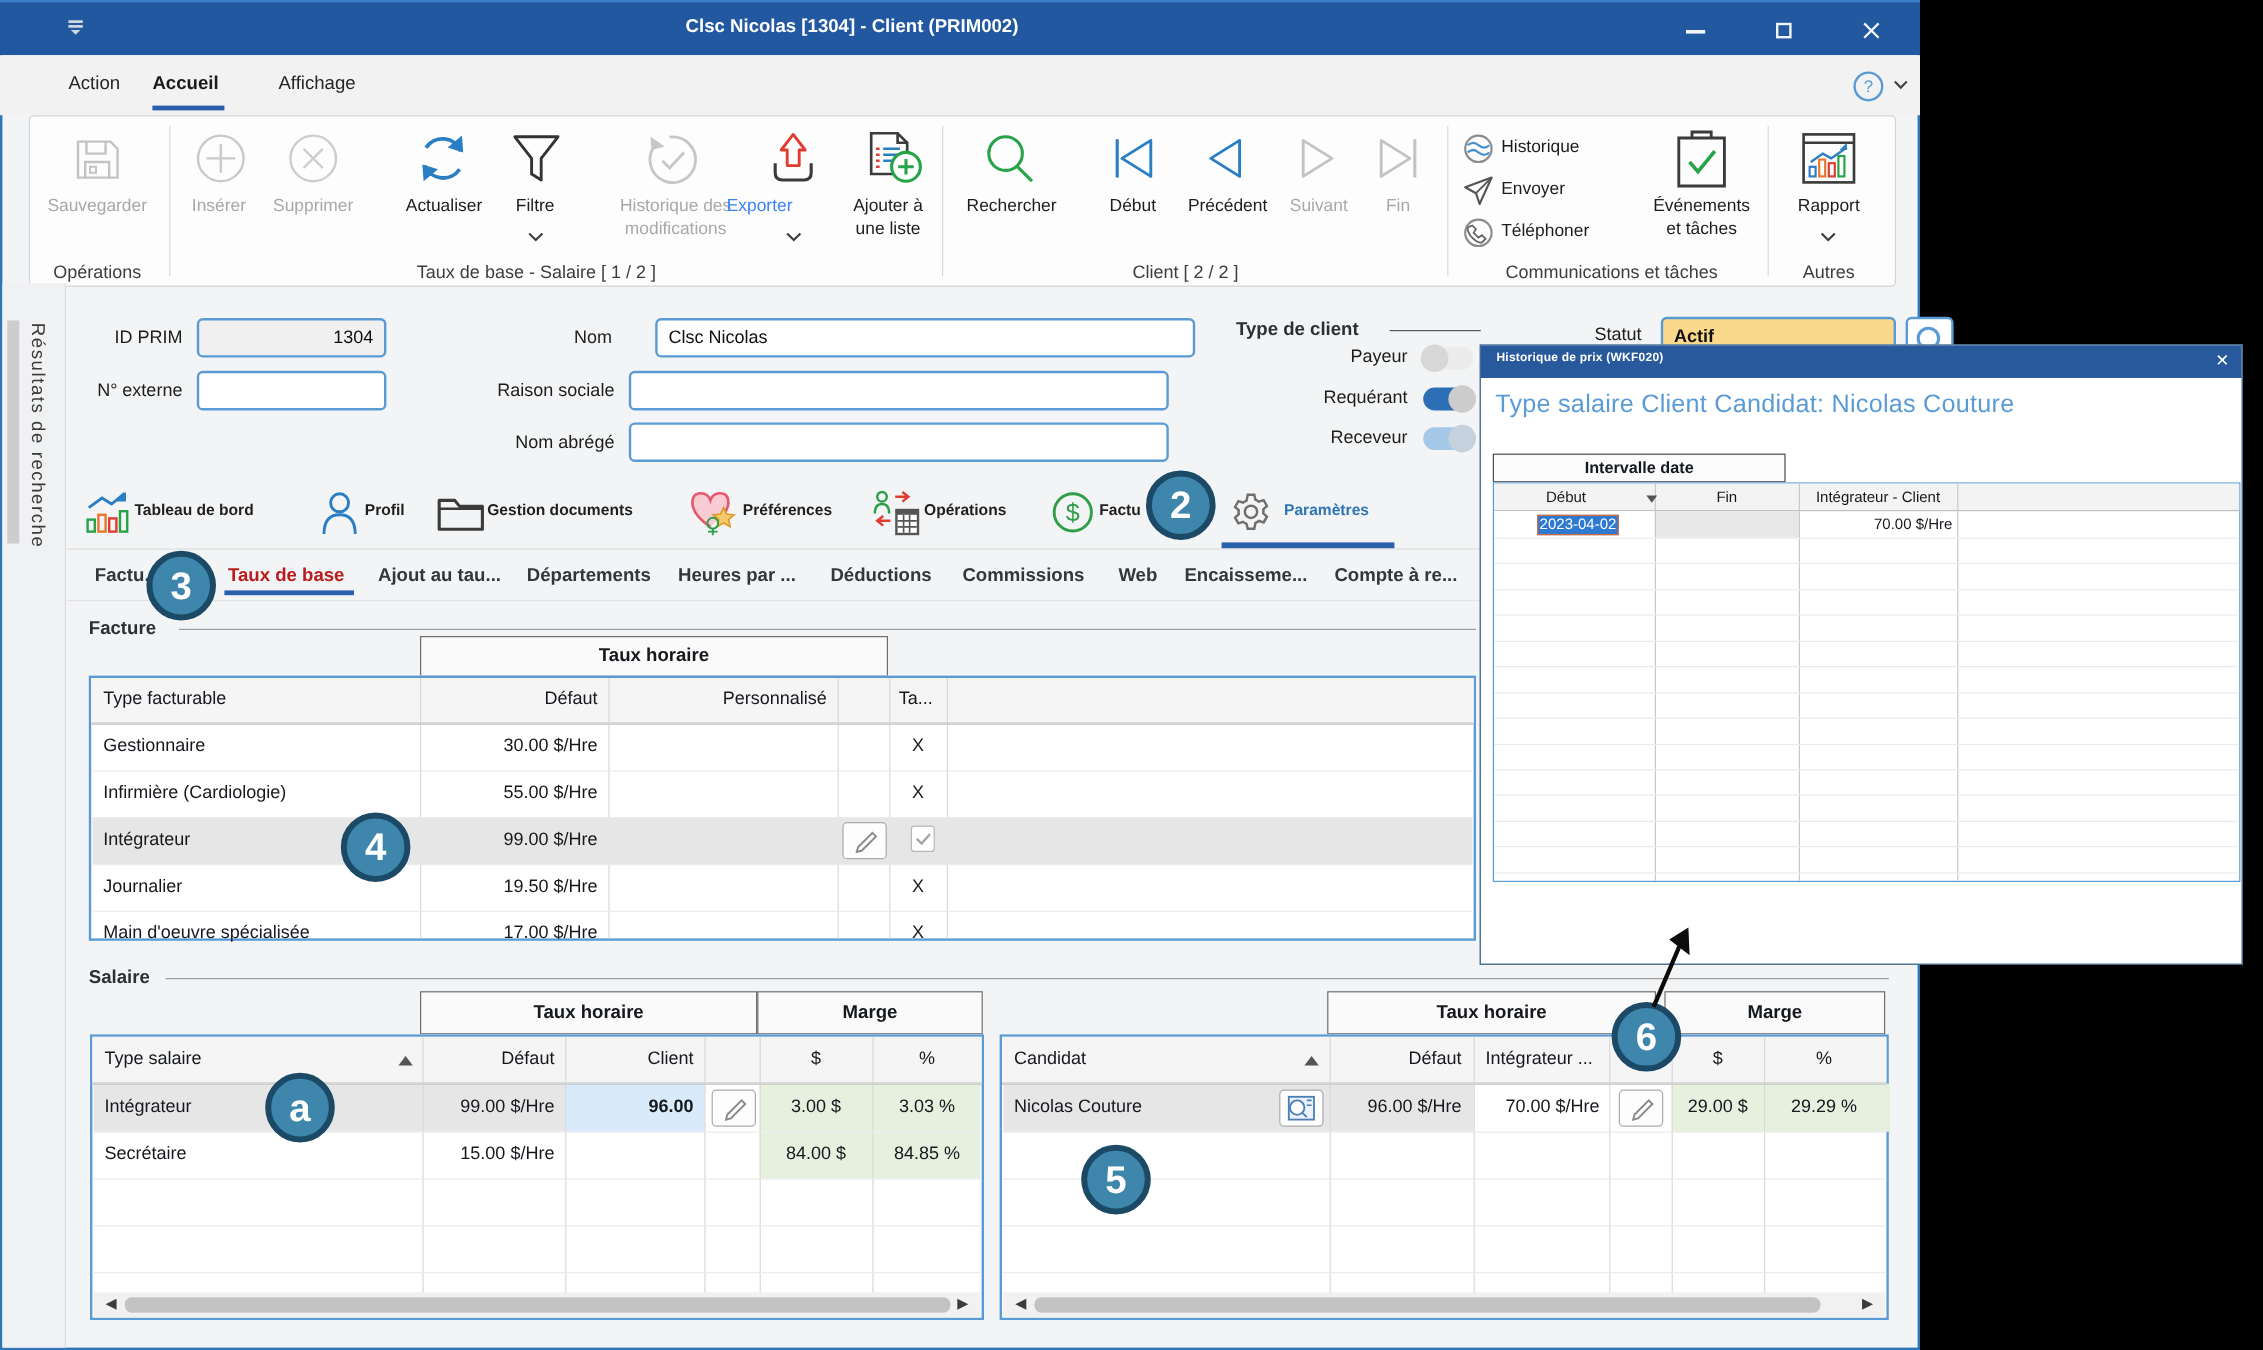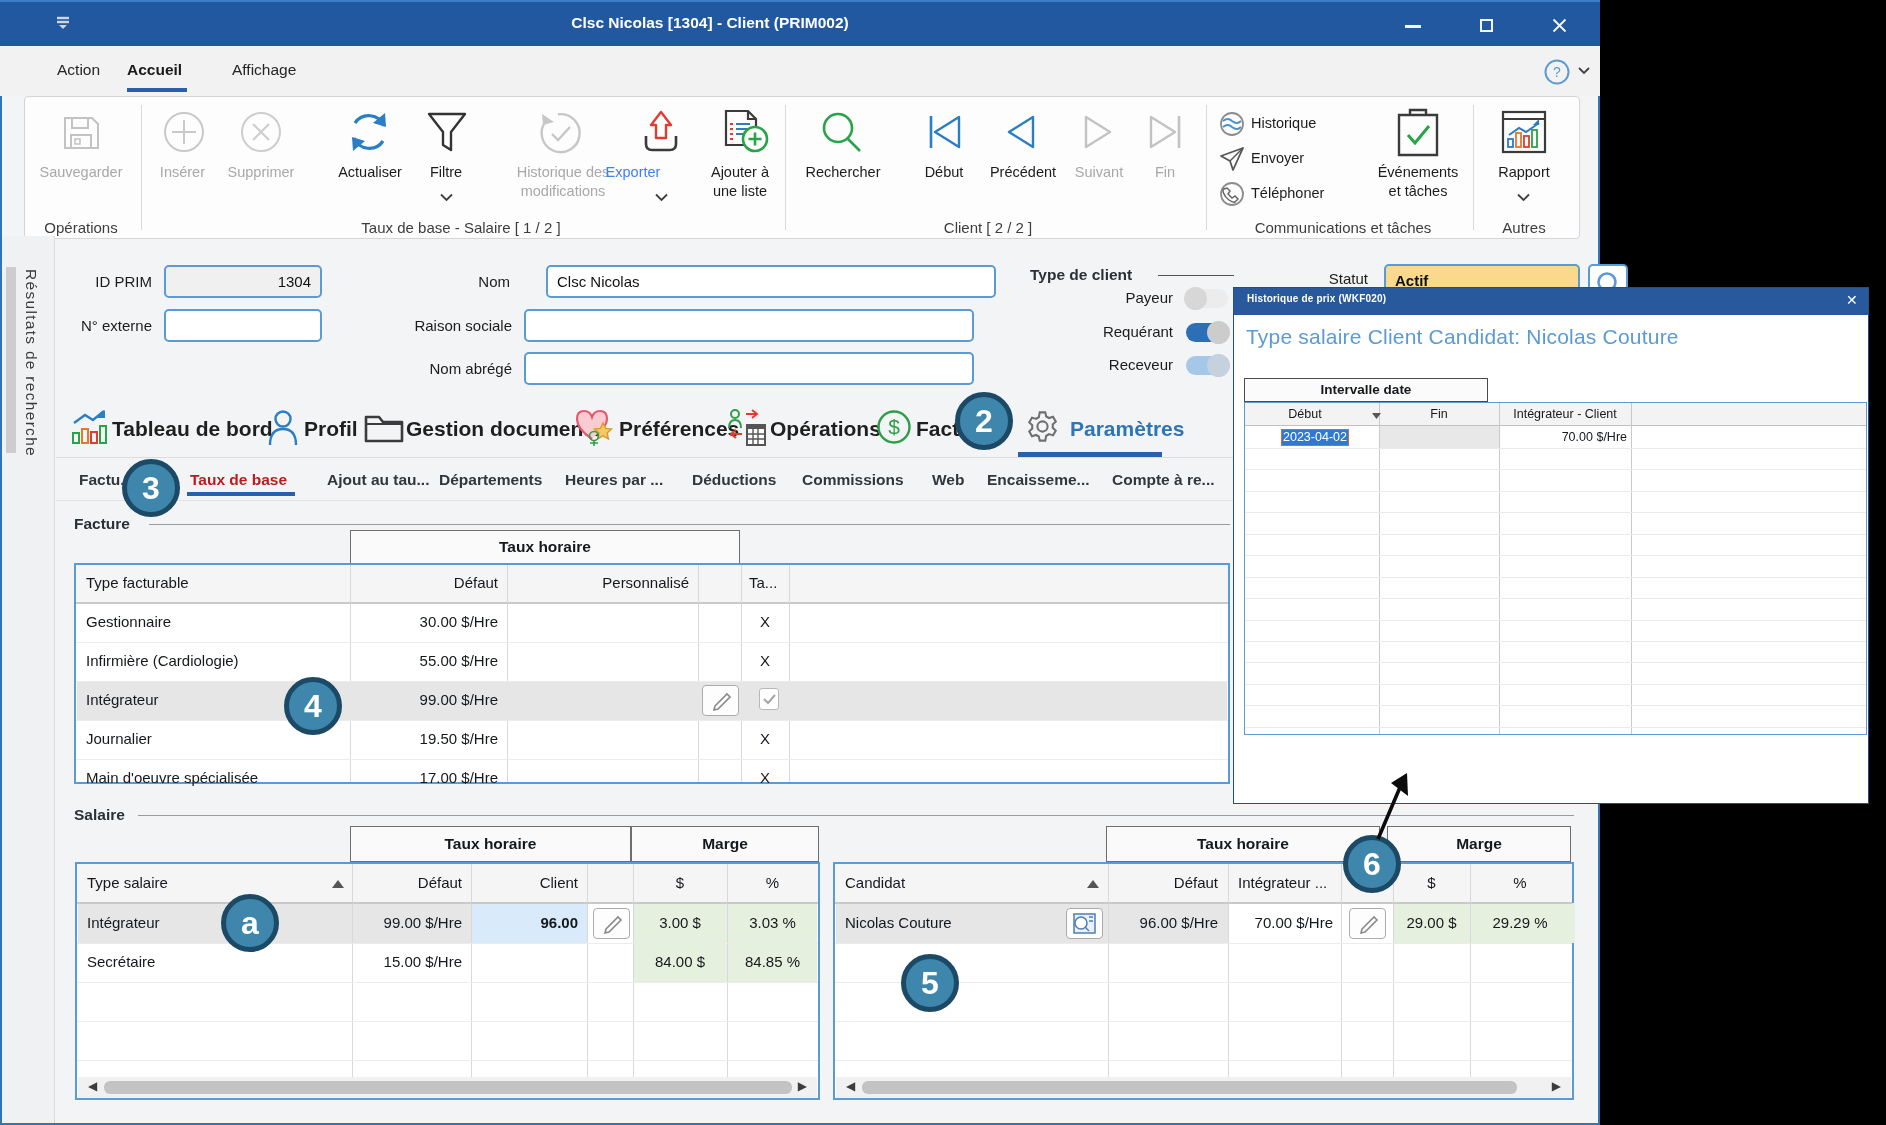--- a/index.html
+++ b/index.html
@@ -29,21 +29,21 @@
   #sbar .vtext { position:absolute; left:20px; top:33px; writing-mode:vertical-rl; font-size:15.5px; color:#3a3a3a; letter-spacing:1.3px; }
   
   .flabel { position:absolute; font-size:15px; color:#1c1c1c; text-align:right; white-space:nowrap; }
   .fbox { position:absolute; height:33px; background:#fff; border:2px solid #5b9bd5; border-radius:5px;
     font-size:15px; color:#111; line-height:29px; padding:0 9px; }
   .blab { font-weight:bold; color:#2b3036; font-size:15.5px; }
   
   .tog { position:absolute; width:42px; height:19px; border-radius:10px; }
   .tog .knob { position:absolute; top:-2px; width:23px; height:23px; border-radius:50%; }
   
-  .tabt { position:absolute; top:417px; font-size:21px; font-weight:bold; color:#1f1f1f; white-space:nowrap; }
+  .tabt { position:absolute; top:417px; font-size:13px; font-weight:bold; color:#1f1f1f; white-space:nowrap; }
   .subt { position:absolute; top:471px; font-size:15.5px; font-weight:bold; color:#31373d; white-space:nowrap; }
   
   .gline { position:absolute; height:1px; background:#9b9b9b; }
   .hdrbox { position:absolute; border:1px solid #6e6e6e; background:#fafafa; text-align:center;
     font-weight:bold; font-size:15.5px; color:#15181c; }
   
   .tbl { position:absolute; background:#fff; border:2px solid #5b9bd5; }
   .vline { position:absolute; width:1px; background:#d9d9d9; top:0; }
   .hline { position:absolute; height:1px; background:#ececec; left:0; }
   .cell { position:absolute; font-size:15px; color:#15181c; white-space:nowrap; }
@@ -162,21 +162,21 @@
       <g stroke="#e03c31" stroke-width="2.2">
           <path d="M11 16 h3 M11 21 h3 M11 26 h3 M11 31 h3"></path>
         </g>
       <g stroke="#2a7ec4" stroke-width="2.2">
           <path d="M17 16 h14 M17 21 h14 M17 26 h10"></path>
         </g>
       <circle cx="36" cy="31" r="12" fill="#fff" stroke="#27a348" stroke-width="2.6"></circle>
       <path d="M36 24.5 v13 M29.5 31 h13" stroke="#27a348" stroke-width="2.6"></path>
     </svg>
     <div class="rlab" style="left:671px;width:88px;color:#1c1c1c;">Ajouter à<br>une liste</div>
-    <div class="rcap" style="left:236px;width:400px;text-align:center;">Taux de base - Salaire [ 1 / 2 ]</div>
+    <div class="rcap" style="left:222px;width:400px;text-align:center;">Taux de base - Salaire [ 1 / 2 ]</div>
 
     <svg class="ricon" style="left:793px;top:12px" width="48" height="48" viewBox="0 0 48 48">
       <circle cx="20" cy="19" r="14" fill="none" stroke="#27a348" stroke-width="2.6"></circle>
       <path d="M30 30 L42 42" stroke="#27a348" stroke-width="2.6"></path>
     </svg>
     <div class="rlab" style="left:766px;width:104px;color:#1c1c1c;">Rechercher</div>
 
     <svg class="ricon" style="left:898px;top:13px" width="44" height="44" viewBox="0 0 44 44">
       <path d="M8 6 v32" stroke="#2a7ec4" stroke-width="2.6"></path>
       <path d="M36 7 L12 22 L36 37 z" fill="none" stroke="#2a7ec4" stroke-width="2.4" stroke-linejoin="round"></path>
@@ -322,21 +322,21 @@
     <circle cx="21" cy="21" r="6.5"></circle>
       </g>
   </svg>
   <div class="tabt" style="left:1068px;color:#2e75b6;">Paramètres</div>
   <div class="abs" style="left:1016px;top:452px;width:144px;height:5px;background:#2a5fad;"></div>
   <div class="abs" style="left:54px;top:457px;width:1544px;height:1px;background:#dcdcdc;"></div>
 
   <div class="subt" style="left:77px;">Factu...</div>
   <div class="subt" style="left:188px;color:#b91c1c;">Taux de base</div>
   <div class="abs" style="left:185px;top:492px;width:108px;height:4px;background:#2a5fad;"></div>
-  <div class="subt" style="left:313px;margin-left:12px;">Ajout au tau...</div>
+  <div class="subt" style="left:313px;">Ajout au tau...</div>
   <div class="subt" style="left:437px;">Départements</div>
   <div class="subt" style="left:563px;">Heures par ...</div>
   <div class="subt" style="left:690px;">Déductions</div>
   <div class="subt" style="left:800px;">Commissions</div>
   <div class="subt" style="left:930px;">Web</div>
   <div class="subt" style="left:985px;">Encaisseme...</div>
   <div class="subt" style="left:1110px;">Compte à re...</div>
   <div class="abs" style="left:54px;top:500px;width:1544px;height:1px;background:#e3e3e3;"></div>
 
   <div class="blab abs" style="left:72px;top:515px;">Facture</div>

